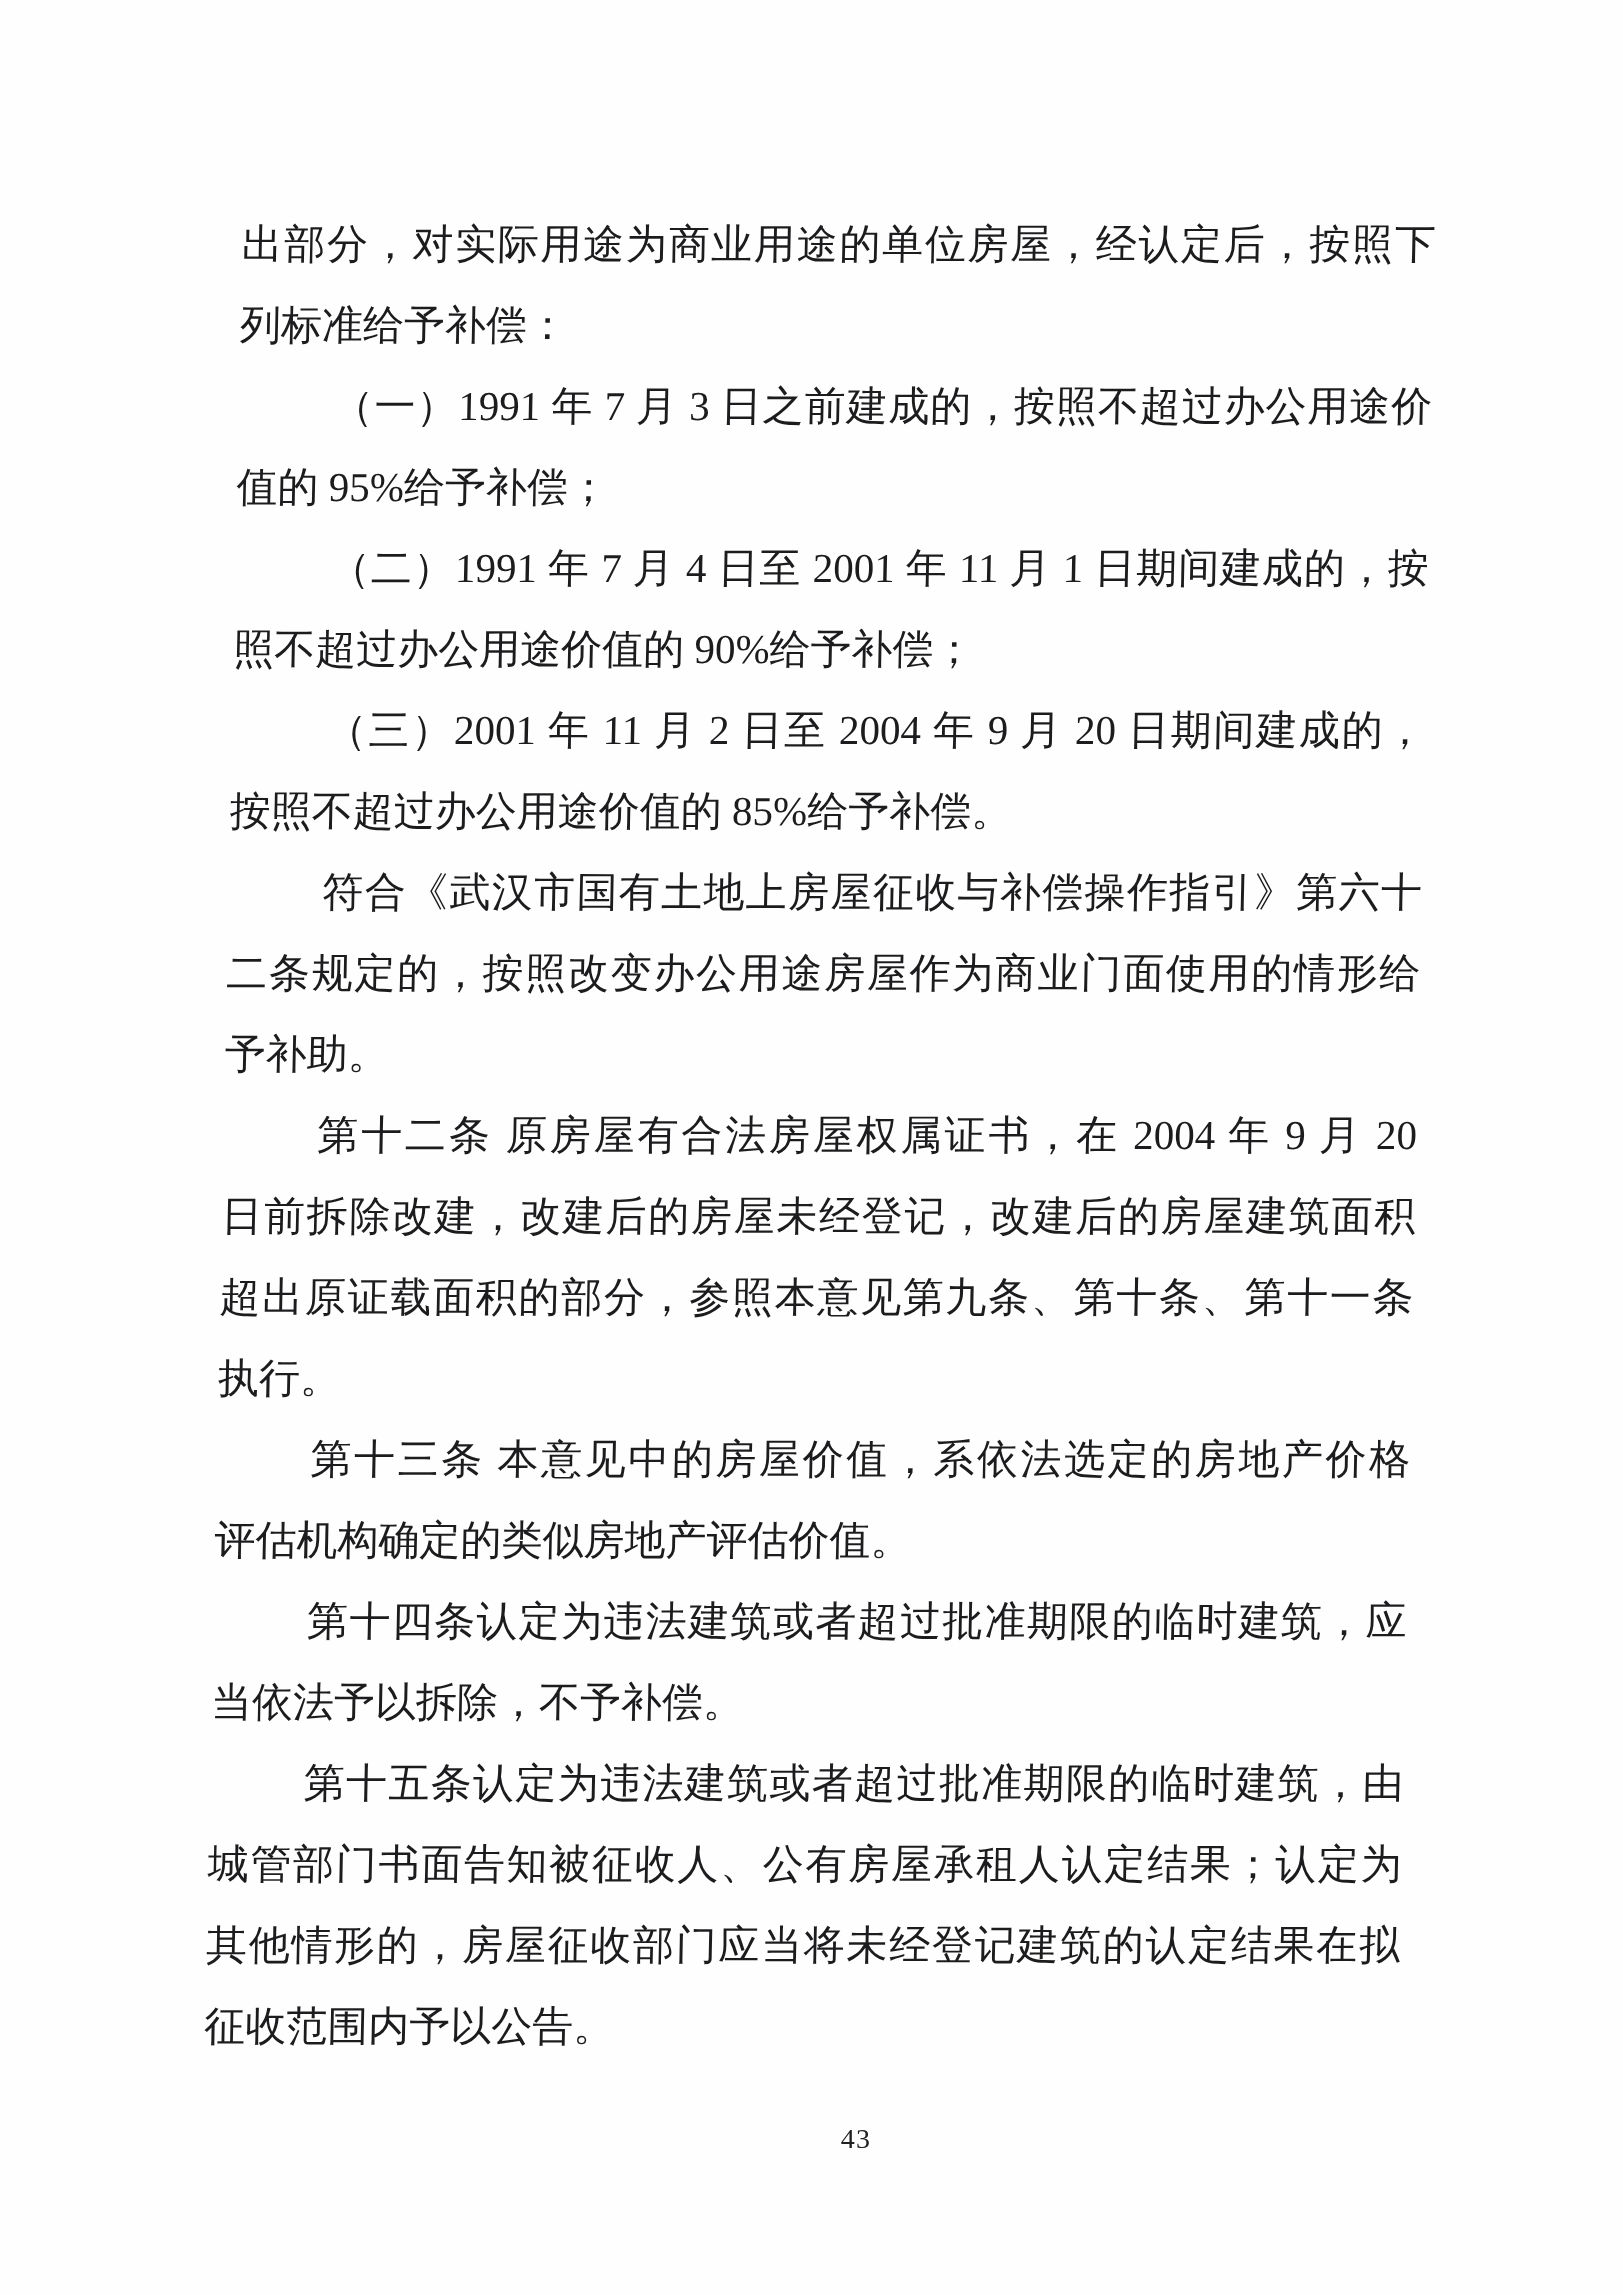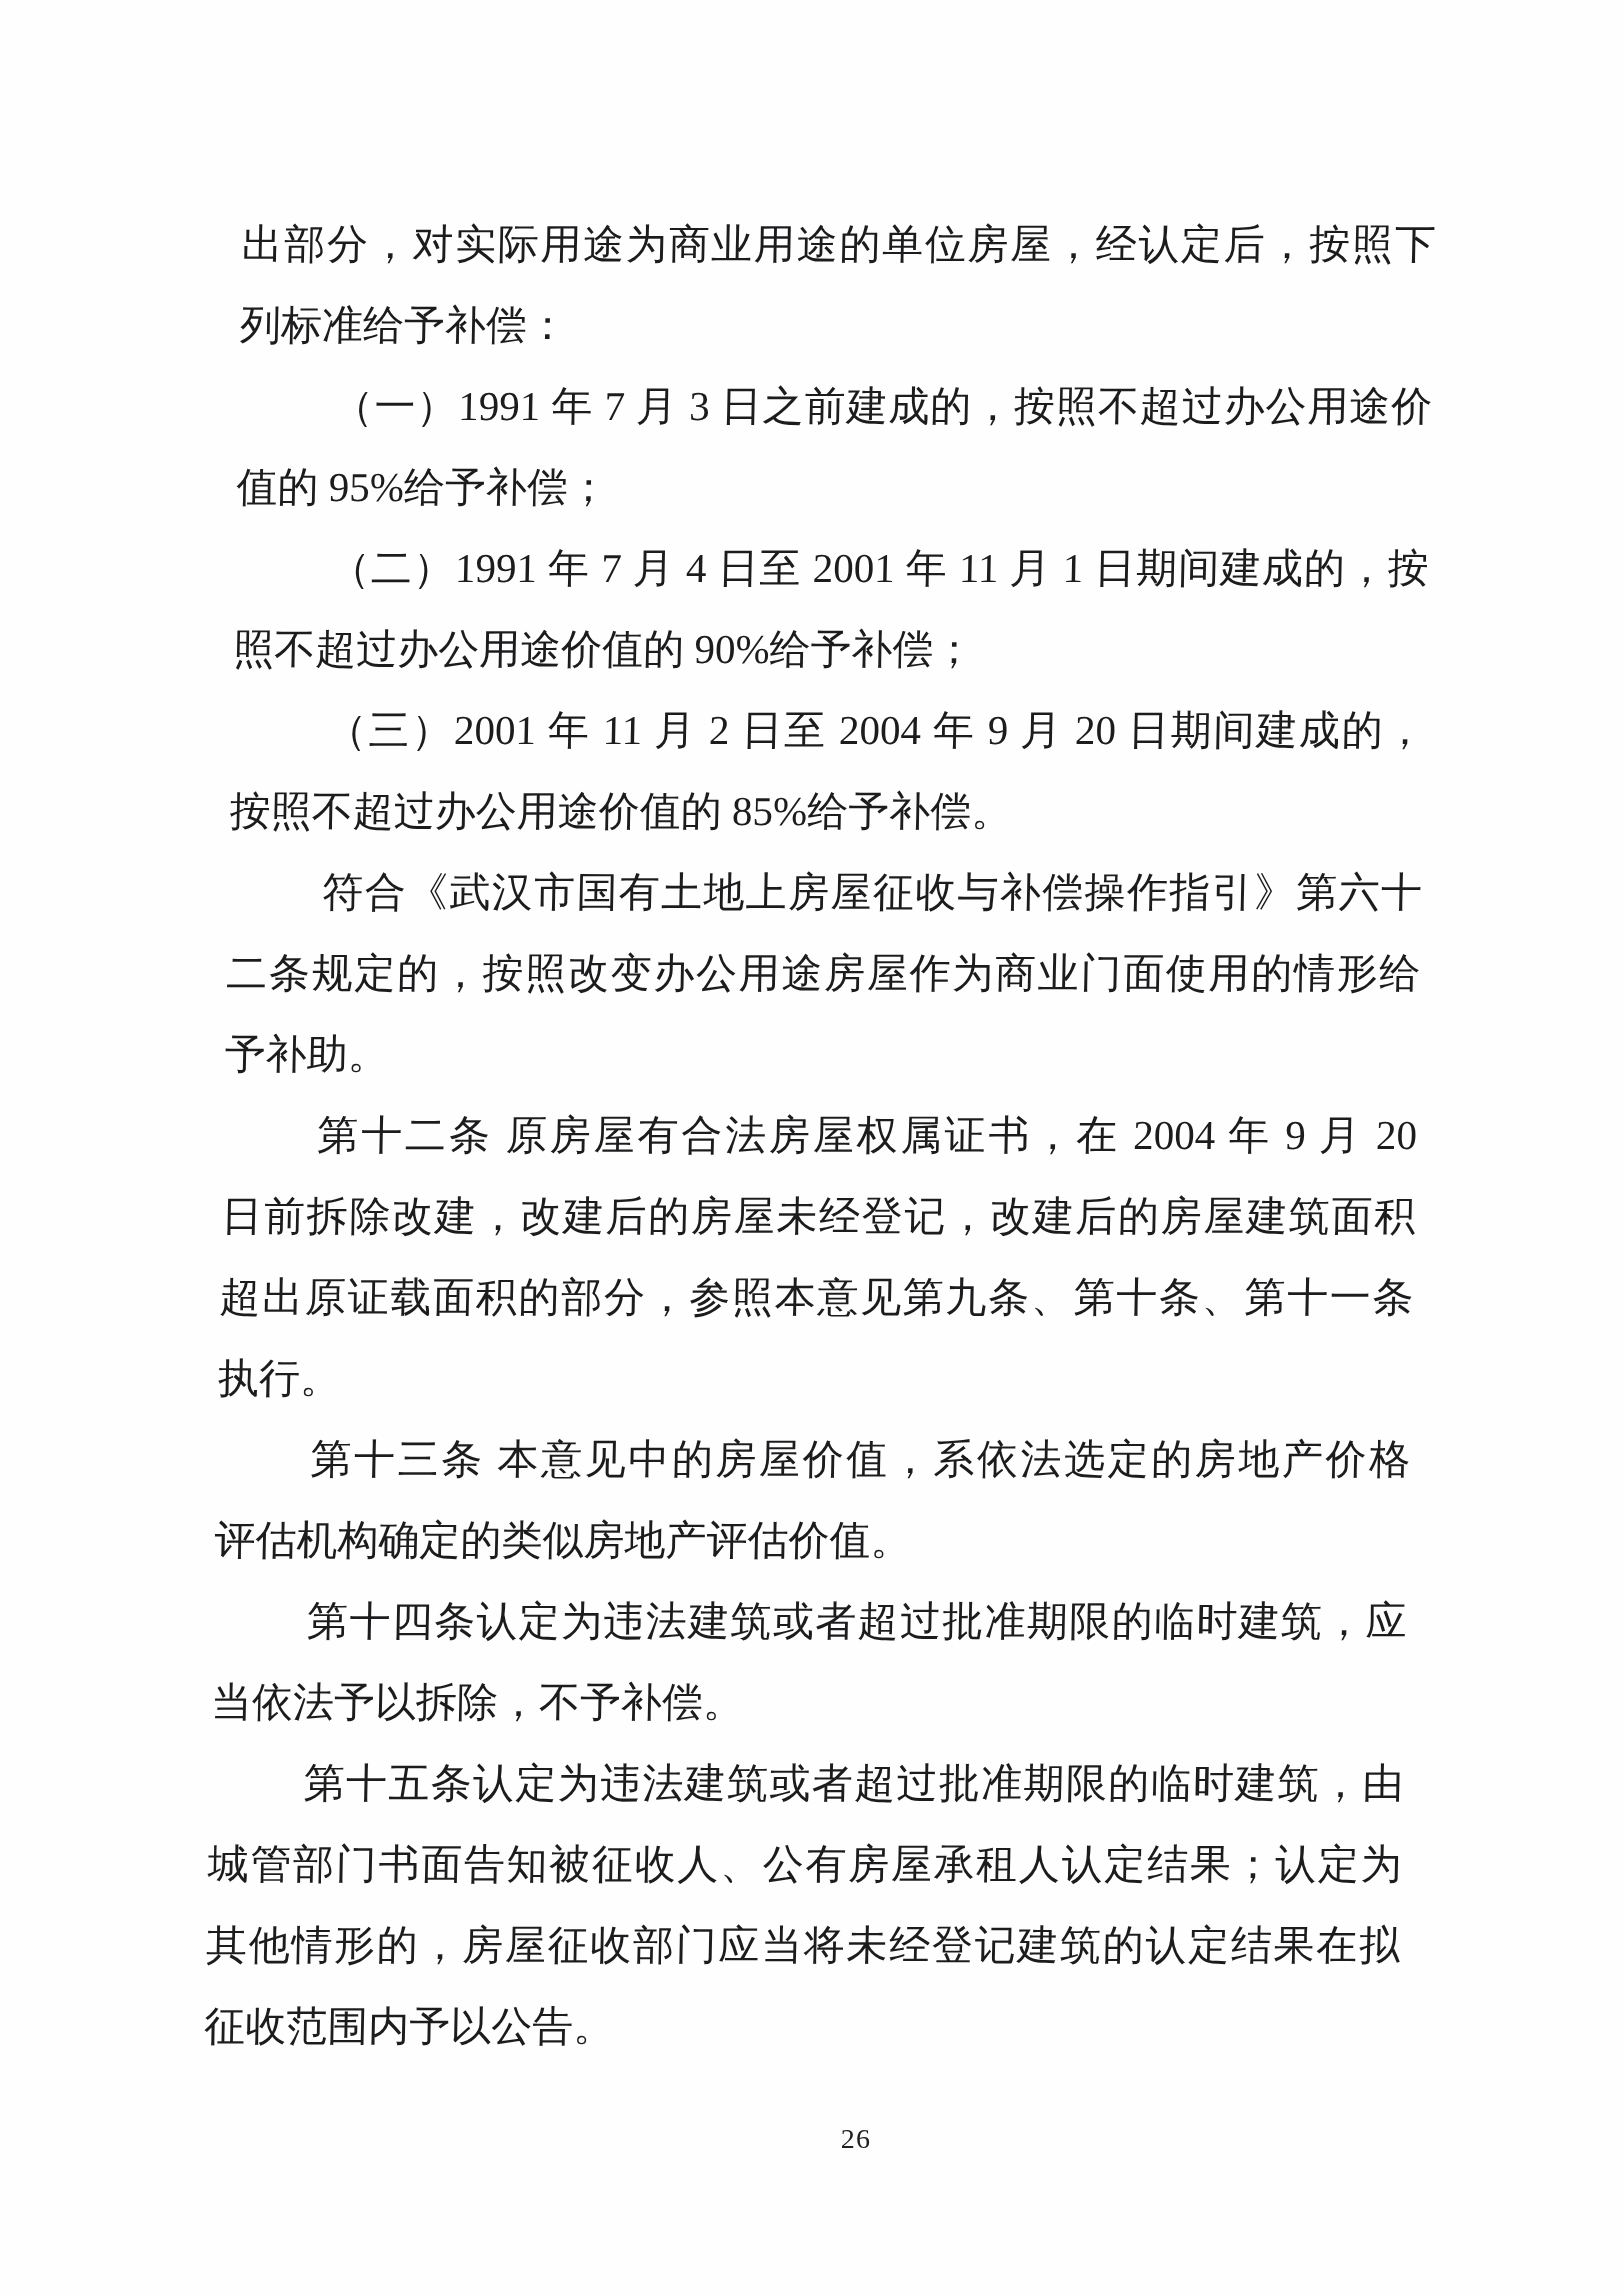--- a/index.html
+++ b/index.html
@@ -72,15 +72,15 @@
       <div class="line">执行。</div>
       <div class="line indent stretch">第十三条 本意见中的房屋价值，系依法选定的房地产价格</div>
       <div class="line">评估机构确定的类似房地产评估价值。</div>
       <div class="line indent stretch">第十四条认定为违法建筑或者超过批准期限的临时建筑，应</div>
       <div class="line">当依法予以拆除，不予补偿。</div>
       <div class="line indent stretch">第十五条认定为违法建筑或者超过批准期限的临时建筑，由</div>
       <div class="line stretch">城管部门书面告知被征收人、公有房屋承租人认定结果；认定为</div>
       <div class="line stretch">其他情形的，房屋征收部门应当将未经登记建筑的认定结果在拟</div>
       <div class="line">征收范围内予以公告。</div>
     </div>
-  <div class="page-number">26</div>
+  <div class="page-number">43</div>
 </div>
 
 
 </body></html>

